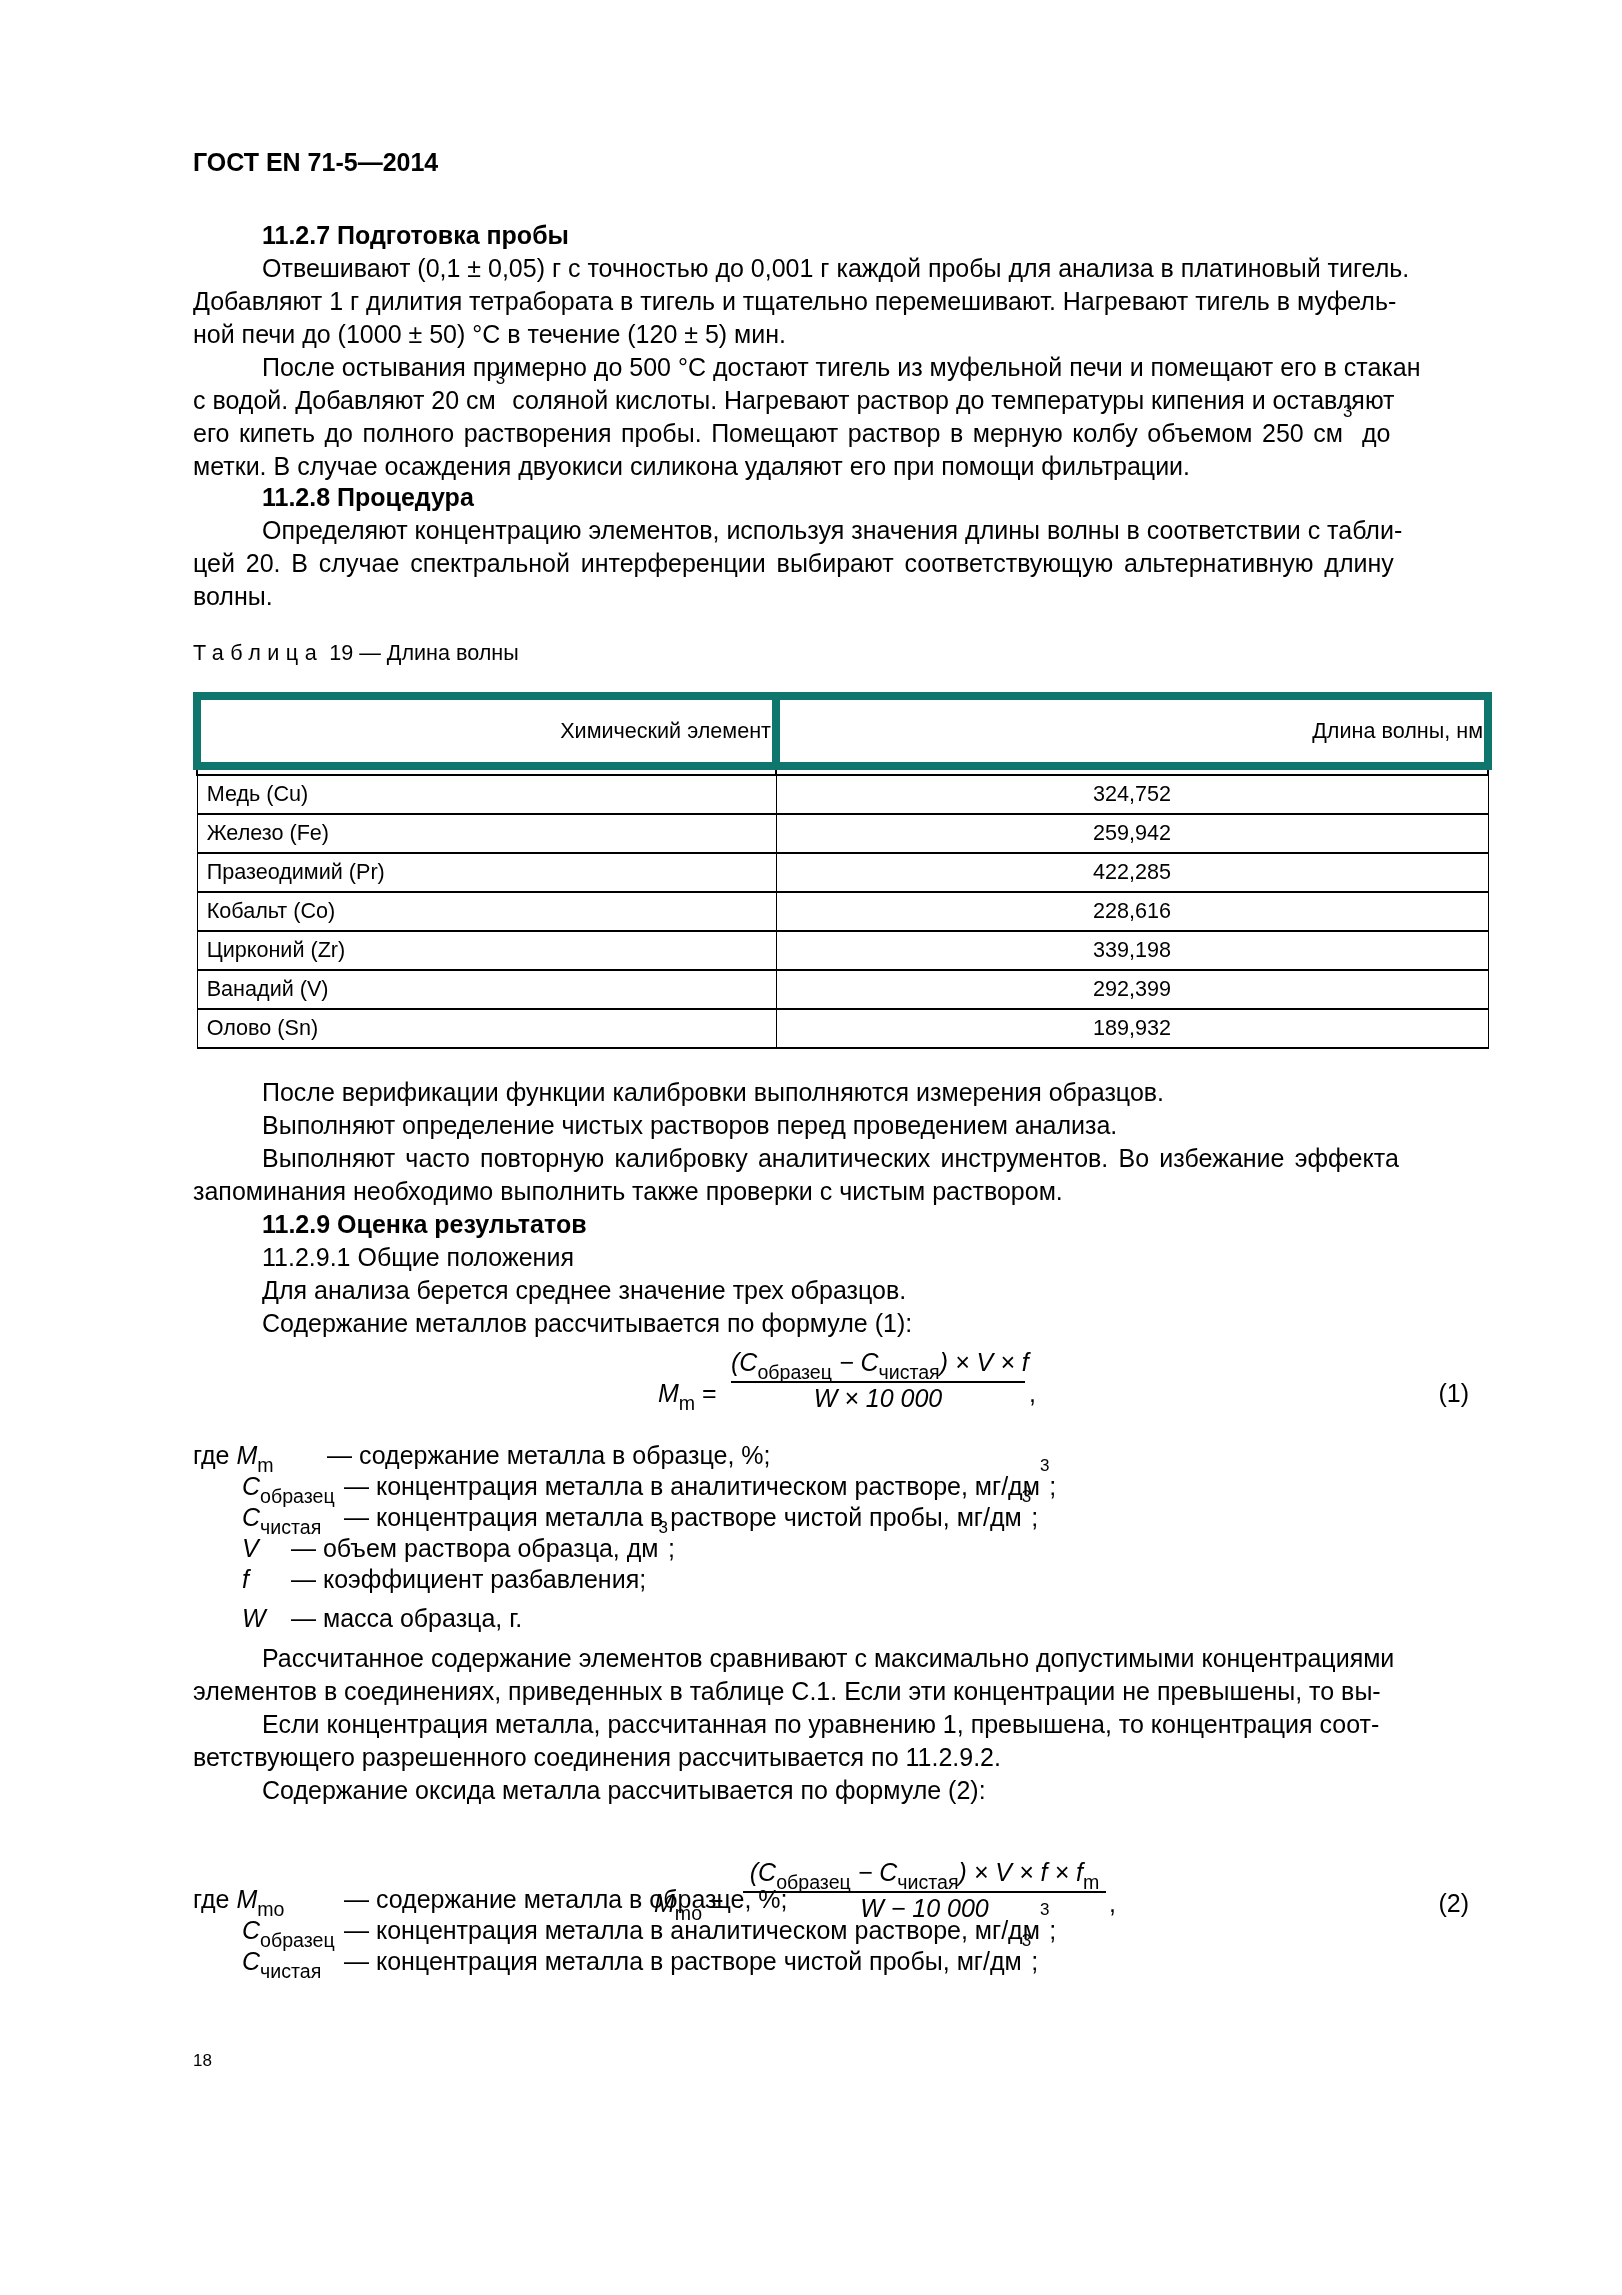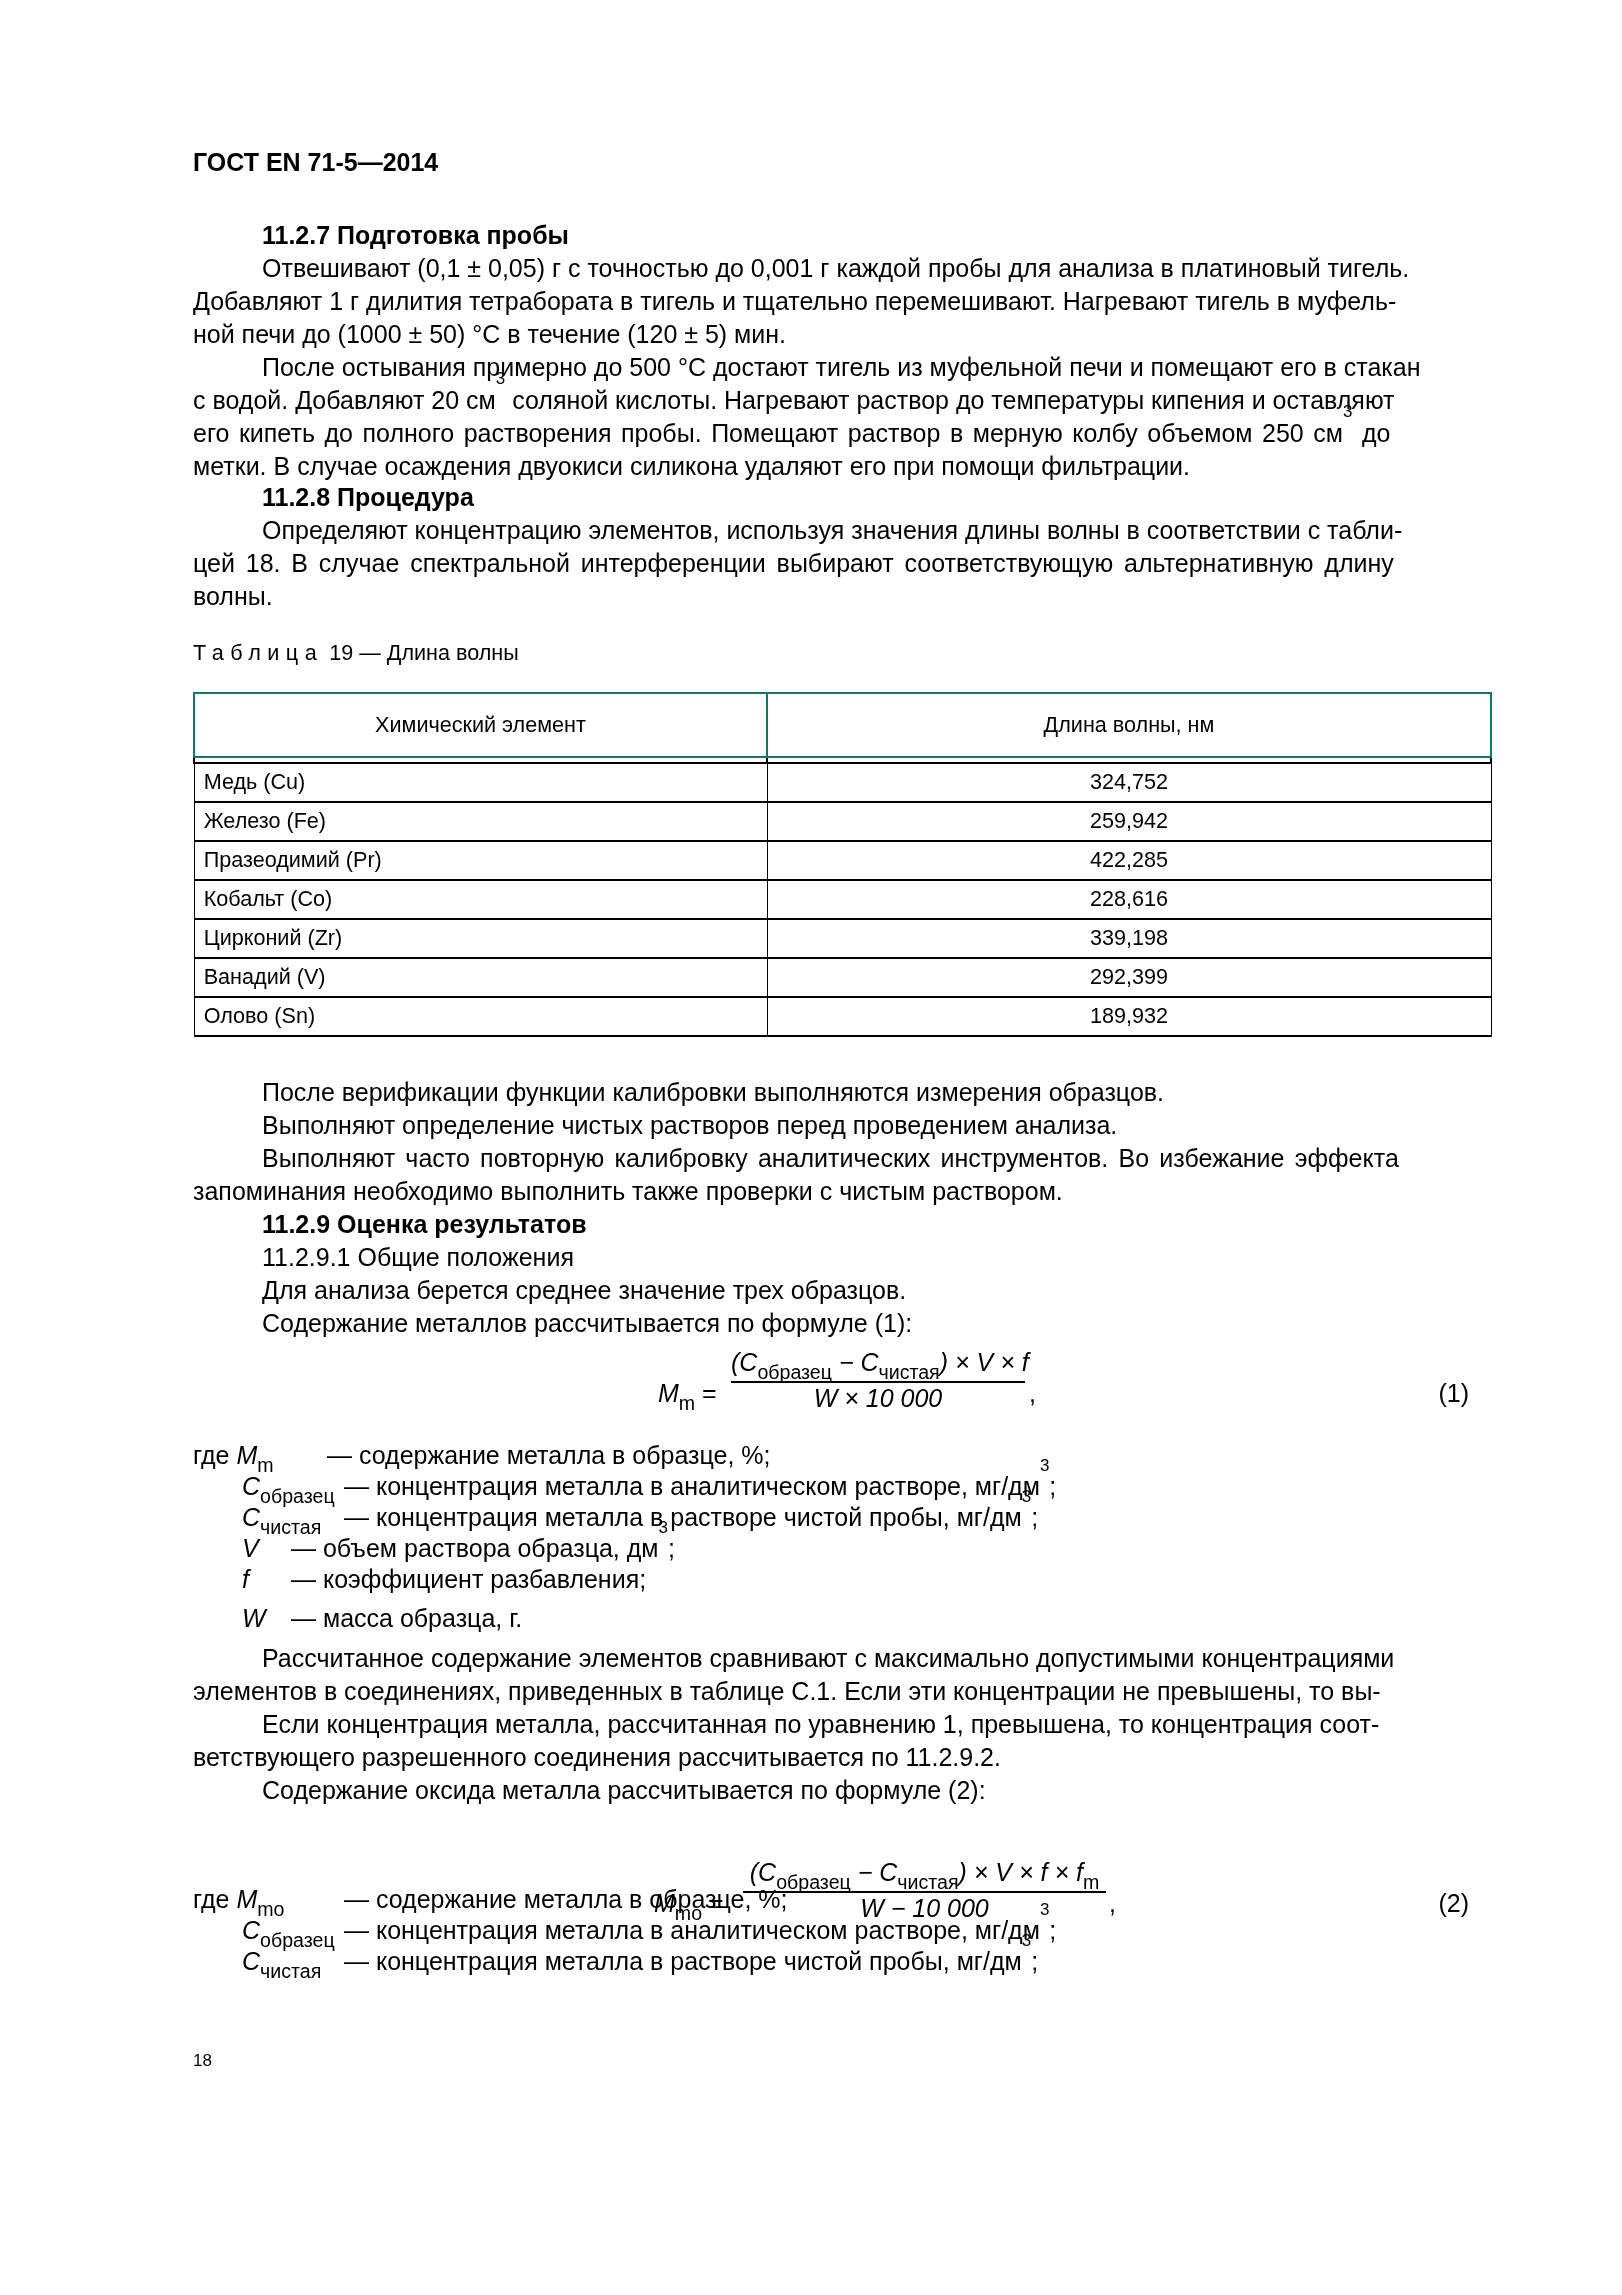--- a/index.html
+++ b/index.html
@@ -9,21 +9,21 @@
   .doc-header { position:absolute; left:193px; top:148px; font-size:25px; font-weight:bold; }
   .block { position:absolute; left:193px; width:1299px; font-size:25px; line-height:33px; }
   .p { text-align:justify; text-align-last:left; text-indent:69px; margin:0; }
   .h { font-weight:bold; text-indent:69px; margin:0; }
   .ind { text-indent:69px; margin:0; }
   sup { font-size:17px; vertical-align:top; position:relative; top:-5.2px; line-height:0; }
   .caption { position:absolute; left:193px; top:640px; font-size:21.6px; }
   .caption .spaced { letter-spacing:6.5px; }
   table.t { position:absolute; left:193px; top:692px; width:1299px; border-collapse:collapse;
             font-size:21.6px; }
-  table.t th { font-weight:normal; height:60px; border:2px solid #0f766e; text-align:center; }
+  table.t th { font-weight:normal; height:60px; border:8px solid #0f766e; text-align:right; }
   table.t .gap td { height:3.9px; border-left:2px solid #000; border-right:2px solid #000;
                     border-top:2px solid #000; border-bottom:2px solid #000; padding:0; }
   table.t td { height:37px; border:2px solid #000; border-left-width:1.3px; border-right-width:1.3px; padding:0 9.2px; }
   table.t td.v { text-align:center; }
   table.t .c1 { width:569px; }
   .formula { position:absolute; font-size:25px; }
   .fm { position:absolute; font-style:italic; }
   .frac { position:absolute; text-align:center; }
   .frac .num { padding-bottom:3.9px; border-bottom:2px solid #000; white-space:nowrap; }
   .frac .den { padding-top:1.3px; white-space:nowrap; }
@@ -50,21 +50,21 @@
     <p class="p" style="text-indent:0;">ной печи до (1000 ± 50) °С в течение (120 ± 5) мин.</p>
     <p class="ind" style="white-space:nowrap;">После остывания примерно до 500 °С достают тигель из муфельной печи и помещают его в стакан</p>
     <p style="margin:0;white-space:nowrap;"><span>с водой. Добавляют 20 см</span><sup>3</sup><span> соляной кислоты. Нагревают раствор до температуры кипения и оставляют</span></p>
     <p style="margin:0;white-space:nowrap;word-spacing:2.6px;"><span>его кипеть до полного растворения пробы. Помещают раствор в мерную колбу объемом 250 см</span><sup>3</sup><span> до</span></p>
     <p style="margin:0;">метки. В случае осаждения двуокиси силикона удаляют его при помощи фильтрации.</p>
   </div>
 
   <div class="block" style="top:481px;">
     <p class="h">11.2.8 Процедура</p>
     <p class="ind" style="white-space:nowrap;">Определяют концентрацию элементов, используя значения длины волны в соответствии с табли-</p>
-    <p style="margin:0;white-space:nowrap;word-spacing:3.9px;">цей 18. В случае спектральной интерференции выбирают соответствующую альтернативную длину</p>
+    <p style="margin:0;white-space:nowrap;word-spacing:3.9px;">цей 20. В случае спектральной интерференции выбирают соответствующую альтернативную длину</p>
     <p style="margin:0;">волны.</p>
   </div>
 
   <div class="caption">
     <span class="spaced">Таблица</span><span> 19 — Длина волны</span>
   </div>
 
   <table class="t">
     <thead>
       <tr>

